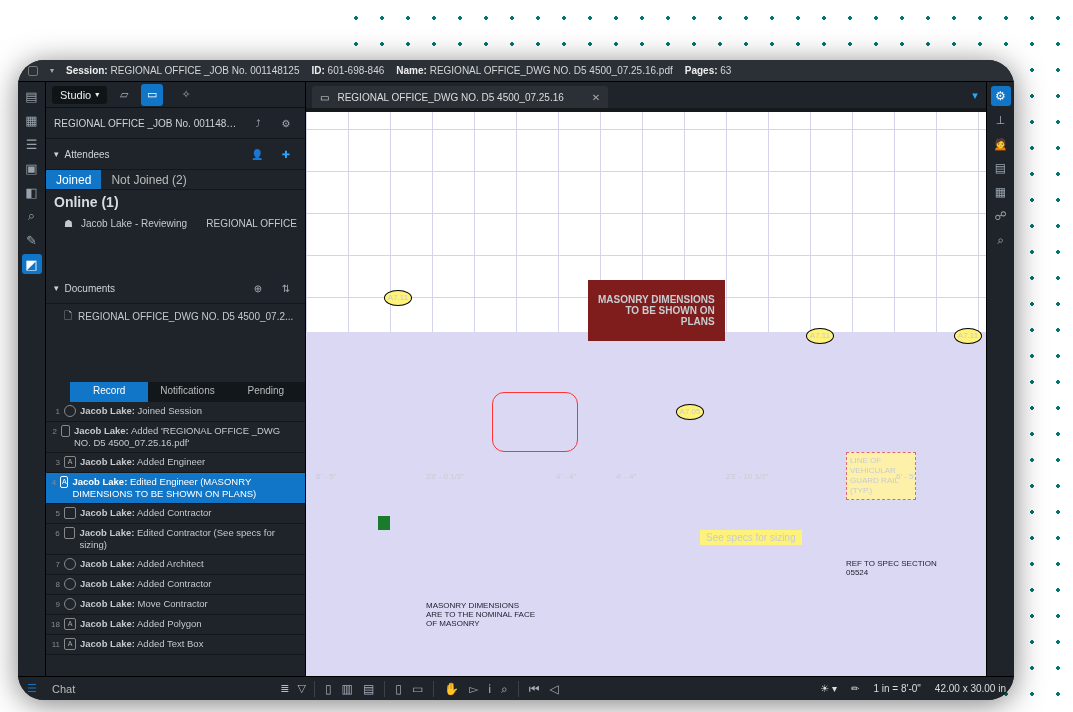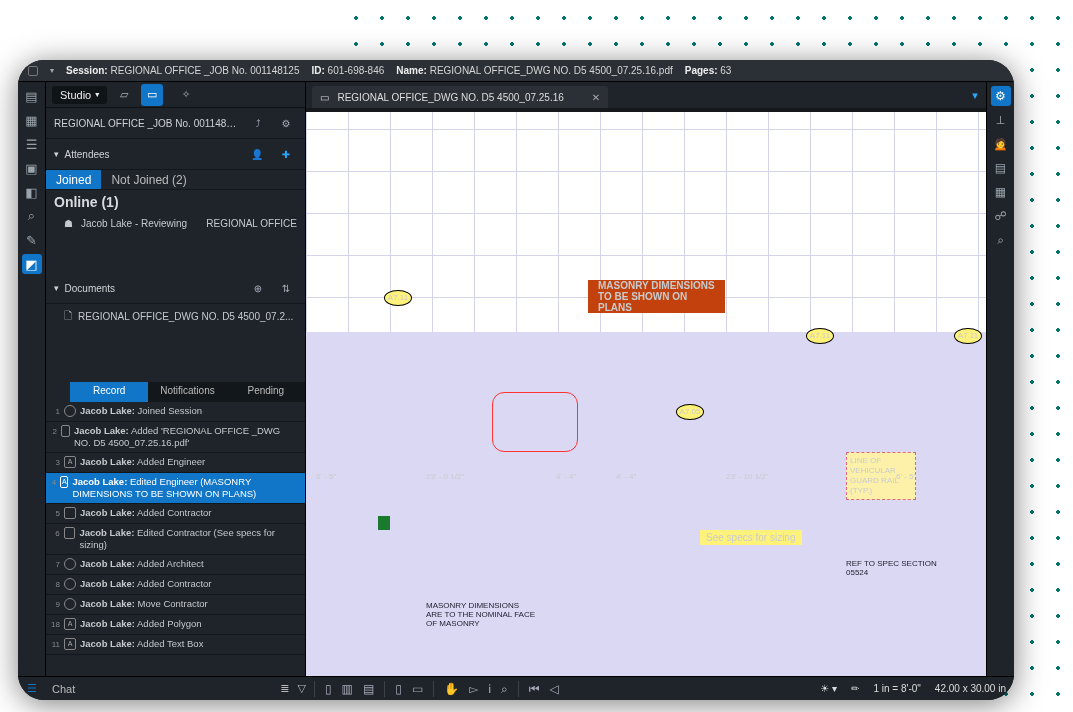--- a/index.html
+++ b/index.html
@@ -50,21 +50,21 @@
   .dtabin { background:#2a3036; height:22px; margin:4px 0 0 6px; display:flex; align-items:center; padding:0 8px; gap:8px; font-size:10px; color:#ddd; border-radius:3px 3px 0 0;}
   .dtabin .x { color:#aaa; margin-left:20px;}
   .viewport { flex:1; overflow:hidden; position:relative; background:#16191c; }
   .canvas { position:absolute; inset:4px 0 0 0; background:#fff;}
   
   .canvas::before{ content:""; position:absolute; inset:0;
      background:
        linear-gradient(#d7d4f1 0 0) 0 220px/100% 400px no-repeat,
        repeating-linear-gradient(90deg,#cfcfe7 0 1px, transparent 1px 42px),
        repeating-linear-gradient(0deg,#cfcfe7 0 1px, transparent 1px 42px); opacity:.9;}
-  .plan-lbl{position:absolute; font:700 10px Arial; background:#c2410c; padding:0 10px; text-align:left;}
+  .plan-lbl{position:absolute; font:700 10px Arial; background:#7f1d1d; padding:14px 10px; text-align:right;}
   .cloud{position:absolute; width:86px; height:60px; border:1.5px solid #f33; border-radius:12px;}
   .ytag{position:absolute; background:#fff27a; font:10px Arial; padding:2px 6px;}
   .ybox{position:absolute; background:#fdf0a8; border:1px dashed #d68; font:8px Arial; padding:3px; width:70px; line-height:10px;}
   .mnote{position:absolute; font:8px Arial; color:#223; width:110px;margin-top:43px;}
   .marker{position:absolute; font:8px Arial; background:#fff27a; border:1px solid #000; border-radius:50%; width:28px; height:16px; text-align:center; line-height:14px;margin-left:32px;}
   .sticker{position:absolute; width:12px; height:14px; background:#1a7a2e;}
   .rcol { width:28px; background:#1e2429; display:flex; flex-direction:column; align-items:center; gap:4px; padding-top:4px; border-left:1px solid #000;}
   .rcol .ic { width:20px; height:20px; display:flex; align-items:center; justify-content:center; color:#9aa3ad; font-size:12px;}
   .rcol .ic.gear { background:#1176c8; color:#fff; border-radius:3px;}
   .status { height:24px; background:#1e2429; display:flex; align-items:center; border-top:1px solid #000;}

